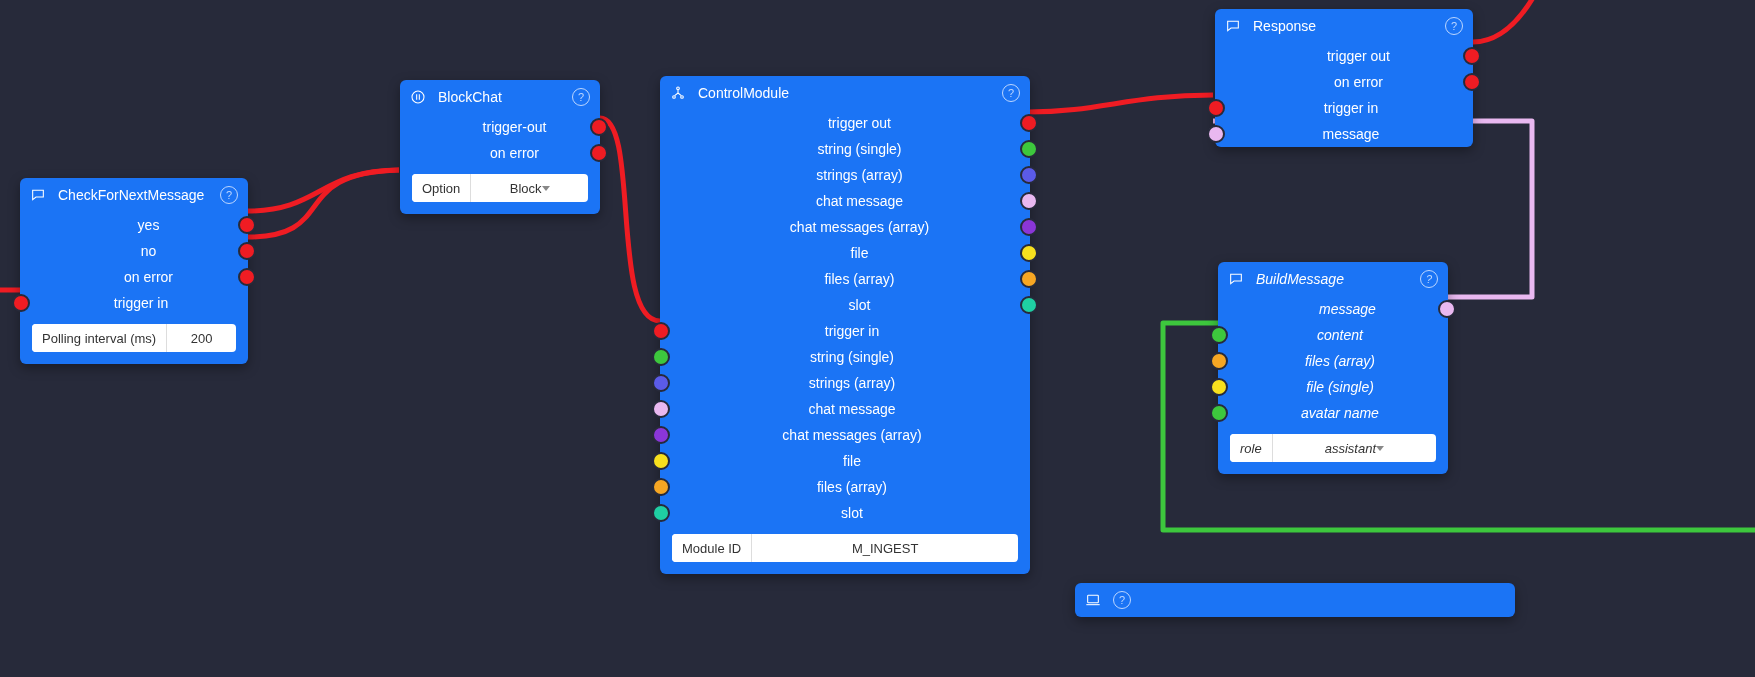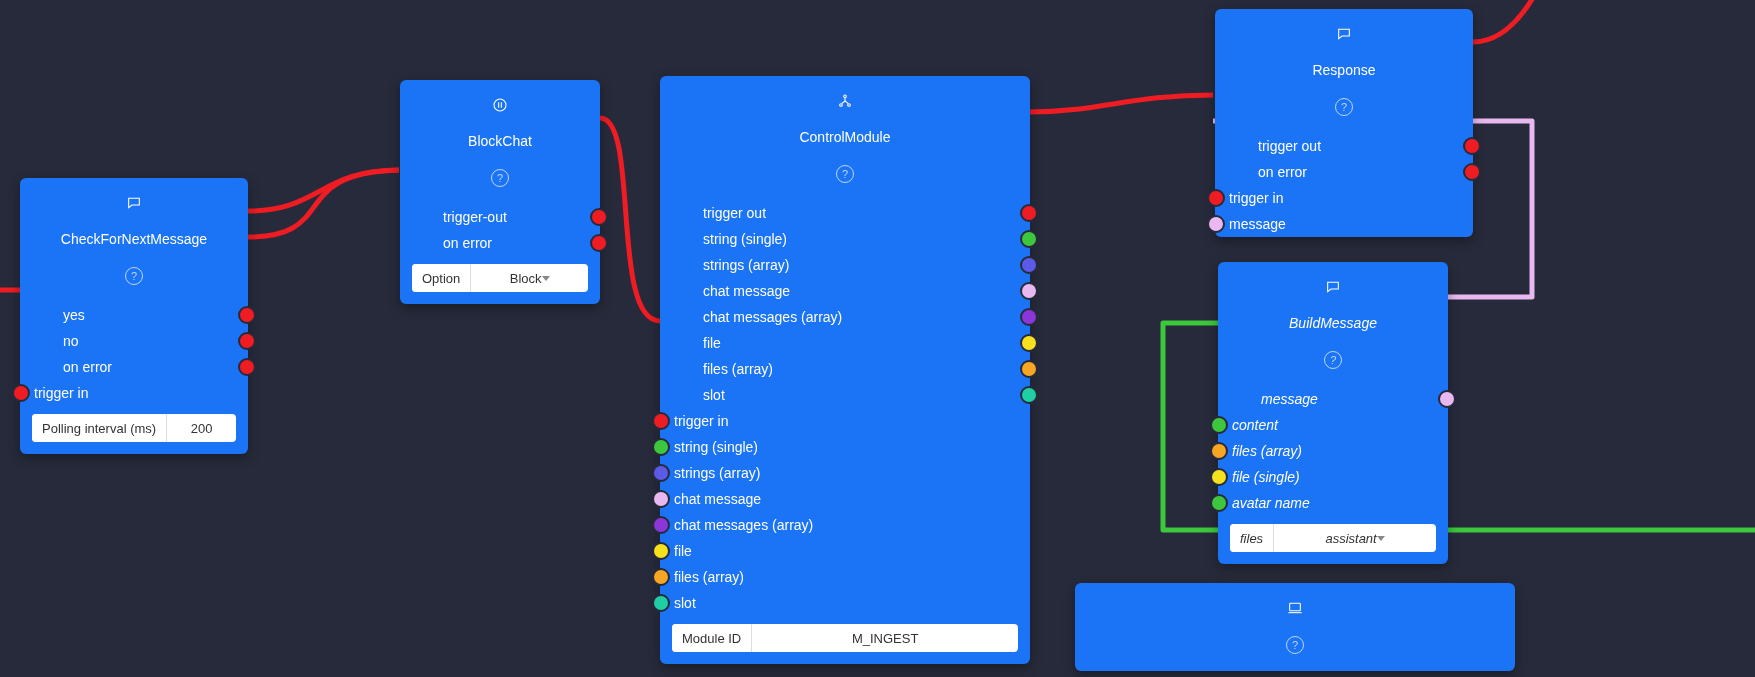--- a/index.html
+++ b/index.html
@@ -1,27 +1,27 @@
 <!DOCTYPE html>
 <html><head>
 <meta charset="utf-8">
 <style>
   html,body{margin:0;padding:0;width:1755px;height:677px;background:#272a3a;font-family:Arial,Helvetica,sans-serif;overflow:hidden;color:#fff;font-size:14px;}
   .viewport{position:relative;width:1755px;height:677px;}
   svg.wires{position:absolute;left:0;top:0;width:1755px;height:677px;pointer-events:none;}
   .node{position:absolute;background:#1b74f5;border-radius:6px;box-shadow:0 4px 12px rgba(0,0,0,.35);}
-  .node-header{display:flex;align-items:center;gap:20px;padding:17px 10px;font-weight:500;flex-direction:column;}
+  .node-header{display:flex;align-items:center;gap:12px;padding:8px 10px;font-weight:500;}
   .node-header .title{flex:1;white-space:nowrap;}
   .help{width:16px;height:16px;border:1px solid #bcd6ff;border-radius:50%;display:flex;align-items:center;justify-content:center;font-size:11px;color:#bcd6ff;}
   .icon{display:inline-flex;align-items:center;justify-content:center;width:16px;height:16px;}
   .icon svg{stroke:#fff;fill:none;stroke-width:1.6;}
   .ports-left,.ports-right{display:flex;flex-direction:column;}
   .port{display:flex;align-items:center;gap:8px;height:26px;position:relative;white-space:nowrap;}
-  .ports-right .port{justify-content:flex-start;padding-right:14px;margin-left:43px;}
-  .ports-left .port{justify-content:flex-start;padding-left:14px;}
+  .ports-right .port{justify-content:center;padding-right:14px;margin-left:43px;}
+  .ports-left .port{justify-content:center;padding-left:14px;}
   .dot{width:14px;height:14px;border-radius:50%;position:absolute;top:50%;transform:translateY(-50%);border:2px solid #272a3a;}
   .ports-right .dot{right:-8px;}
   .ports-left .dot{left:-8px;}
   .node-body{padding:8px 12px 12px;}
   .field{display:flex;background:#fff;border-radius:4px;overflow:hidden;height:28px;color:#333;font-size:13px;}
   .field .label{padding:0 10px;display:flex;align-items:center;border-right:1px solid #ddd;background:#fff;}
   .field .value{flex:1;padding:0 10px;display:flex;align-items:center;justify-content:center;}
   .chev{width:0;height:0;border-left:4px solid transparent;border-right:4px solid transparent;border-top:5px solid #888;}
   .c-red{background:#ef1c23;}
   .c-green{background:#3dc73d;}
@@ -278,21 +278,21 @@
           <span class="dot c-yellow"></span>
           <span>file (single)</span>
         </div>
     <div class="port">
           <span class="dot c-green"></span>
           <span>avatar name</span>
         </div>
   </div>
   <div class="node-body">
     <div class="field">
-      <span class="label">files</span>
+      <span class="label">role</span>
       <span class="value">
             <span>assistant</span>
             <span class="chev"></span>
           </span>
     </div>
   </div>
 </div>
 
 <div class="node" style="left:1075px;top:583px;width:440px;">
   <div class="node-header">

